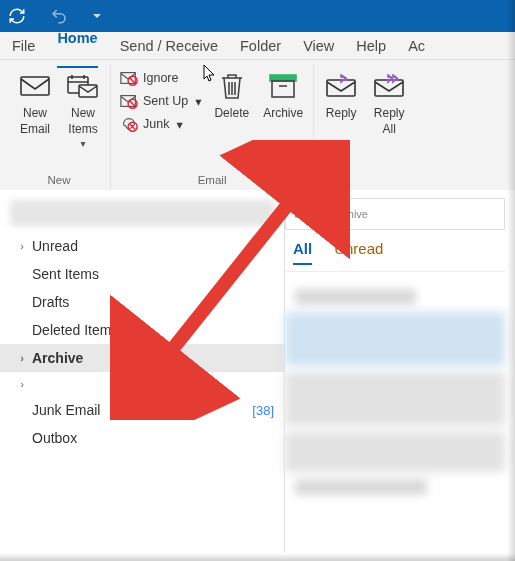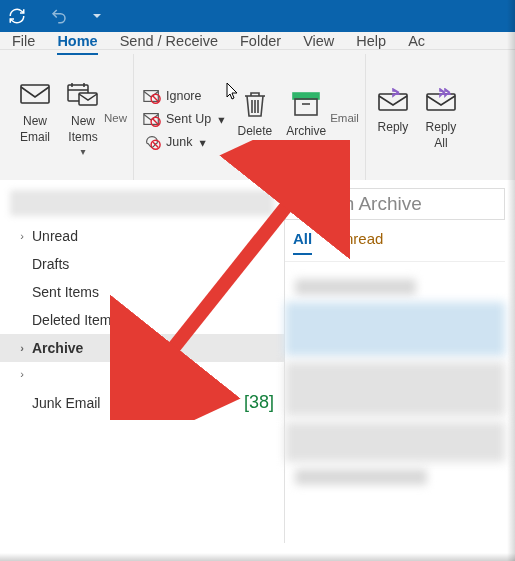--- a/index.html
+++ b/index.html
@@ -1,26 +1,26 @@
 <!DOCTYPE html>
 <html><head>
 <meta charset="utf-8">
 <style>
   * { box-sizing: border-box; margin: 0; padding: 0; font-family: "Segoe UI", Arial, sans-serif; }
   body { width: 515px; height: 561px; background: #fff; position: relative; overflow: hidden; }
 
   .titlebar { height: 32px; background: #0a63ac; display: flex; align-items: center; padding: 0 8px; gap: 24px; }
   .titlebar svg { display: block; }
 
-  .ribbon-tabs { height: 18px; background: #f3f3f3; border-bottom: 1px solid #e1e1e1; display: flex; align-items: center; padding: 0 12px; gap: 22px; }
+  .ribbon-tabs { height: 28px; background: #f3f3f3; border-bottom: 1px solid #e1e1e1; display: flex; align-items: center; padding: 0 12px; gap: 22px; }
   .ribbon-tab { font-size: 14.5px; color: #4a4a4a; cursor: pointer; padding: 6px 0; }
-  .ribbon-tab.active { color: #0a63ac; font-weight: 600; border-bottom: 2px solid #0a63ac; padding-bottom: 4px; }
+  .ribbon-tab.active { color: #0a63ac; font-weight: 600; border-bottom: 2px solid #0a63ac; padding-bottom: 20px; }
 
   .ribbon-body { height: 130px; background: #f3f3f3; display: flex; padding: 4px 8px 0 8px; }
-  .ribbon-group { display: flex; flex-direction: row; align-items: center; padding: 2px 6px 0 6px; border-right: 1px solid #e1e1e1; }
+  .ribbon-group { display: flex; flex-direction: column; align-items: center; padding: 2px 6px 0 6px; border-right: 1px solid #e1e1e1; }
   .ribbon-group:last-child { border-right: none; }
   .group-items { display: flex; gap: 6px; flex: 1; }
   .group-label { font-size: 11.5px; color: #666; padding: 3px 0 4px 0; }
 
   .big-btn { display: flex; flex-direction: column; align-items: center; justify-content: flex-start; padding: 4px 4px; cursor: pointer; min-width: 42px; }
   .big-btn-icon { width: 34px; height: 32px; display: flex; align-items: center; justify-content: center; margin-bottom: 4px; }
   .big-btn-label { font-size: 12px; color: #3b3b3b; text-align: center; line-height: 1.3; }
   .big-btn-label small { font-size: 10px; color: #555; display: block; }
 
   .small-rows { display: flex; flex-direction: column; gap: 3px; padding-top: 2px; }
@@ -28,24 +28,24 @@
   .small-btn svg { width: 18px; height: 16px; flex-shrink: 0; }
   .caret { margin-left: 2px; }
 
   .workspace { display: flex; height: calc(561px - 32px - 36px - 130px); }
   .folder-pane { width: 285px; background: #fff; border-right: 1px solid #e1e1e1; padding-top: 8px; }
   .account-header { height: 26px; margin: 2px 10px 6px 10px; background: #e6e6e6; border-radius: 2px; filter: blur(3px); }
   .folder-row { display: flex; align-items: center; padding: 6px 10px 6px 16px; font-size: 14px; color: #333; cursor: pointer; justify-content: space-between; }
   .folder-row.selected { background: #e8e8e8; font-weight: 700; }
   .folder-left { display: flex; align-items: center; gap: 4px; }
   .exp { width: 12px; display: inline-flex; justify-content: center; color: #666; font-size: 11px; }
-  .count { color: #15803d; font-size: 18px; }
+  .count { color: #3b82f6; font-size: 13px; }
 
   .list-pane { flex: 1; background: #fff; padding: 8px 10px 0 0; }
-  .search-box { height: 32px; border: 1px solid #ddd; margin-bottom: 10px; display: flex; align-items: center; padding: 0 8px; font-size: 19px; color: #888; }
+  .search-box { height: 32px; border: 1px solid #ddd; margin-bottom: 10px; display: flex; align-items: center; padding: 0 8px; font-size: 11px; color: #888; }
   .list-tabs { display: flex; gap: 22px; padding: 0 8px 6px 8px; font-size: 15px; border-bottom: 1px solid #eee; }
   .list-tab { color: #a16207; cursor: pointer; padding-bottom: 6px; }
   .list-tab.active { color: #0a63ac; border-bottom: 2px solid #0a63ac; font-weight: 600; }
   .blur-items { padding: 10px 0; }
   .blur-line { height: 16px; background: #d9d9d9; margin: 7px 10px; border-radius: 2px; filter: blur(4px); }
   .blur-block { height: 54px; background: #cfe3f2; margin: 6px 0; filter: blur(5px); }
   .blur-block.g { background: #e2e2e2; }
 
   .shadow-right { position: absolute; top: 0; right: 0; width: 8px; height: 100%; background: linear-gradient(to right, rgba(0,0,0,0), rgba(0,0,0,0.15)); pointer-events: none; }
   .shadow-bottom { position: absolute; bottom: 0; left: 0; height: 8px; width: 100%; background: linear-gradient(to bottom, rgba(0,0,0,0), rgba(0,0,0,0.18)); pointer-events: none; }
@@ -212,27 +212,27 @@
 
     <div class="folder-row">
       <span class="folder-left">
           <span class="exp">›</span>
           <span>Unread</span>
         </span>
     </div>
     <div class="folder-row">
       <span class="folder-left">
           <span class="exp"></span>
+          <span>Sent Items</span>
+        </span>
+    </div>
+    <div class="folder-row">
+      <span class="folder-left">
+          <span class="exp"></span>
           <span>Drafts</span>
-        </span>
-    </div>
-    <div class="folder-row">
-      <span class="folder-left">
-          <span class="exp"></span>
-          <span>Sent Items</span>
         </span>
     </div>
     <div class="folder-row">
       <span class="folder-left">
           <span class="exp"></span>
           <span>Deleted Items</span>
         </span>
     </div>
     <div class="folder-row selected">
       <span class="folder-left">
@@ -244,20 +244,26 @@
       <span class="folder-left">
           <span class="exp">›</span>
         </span>
     </div>
     <div class="folder-row">
       <span class="folder-left">
           <span class="exp"></span>
           <span>Junk Email</span>
         </span>
       <span class="count">[38]</span>
+    </div>
+    <div class="folder-row">
+      <span class="folder-left">
+          <span class="exp"></span>
+          <span>Outbox</span>
+        </span>
     </div>
   </div>
 
   <div class="list-pane">
     <div class="search-box">
       <span>Search Archive</span>
     </div>
     <div class="list-tabs">
       <span class="list-tab active">All</span>
       <span class="list-tab">Unread</span>

